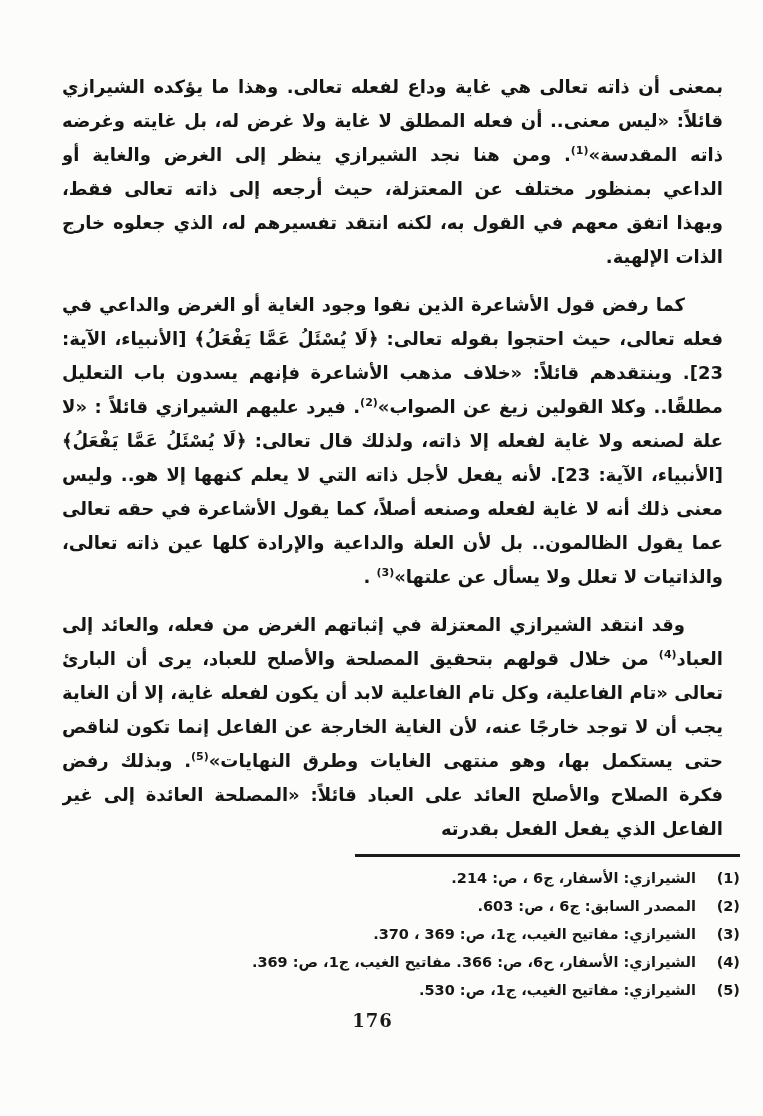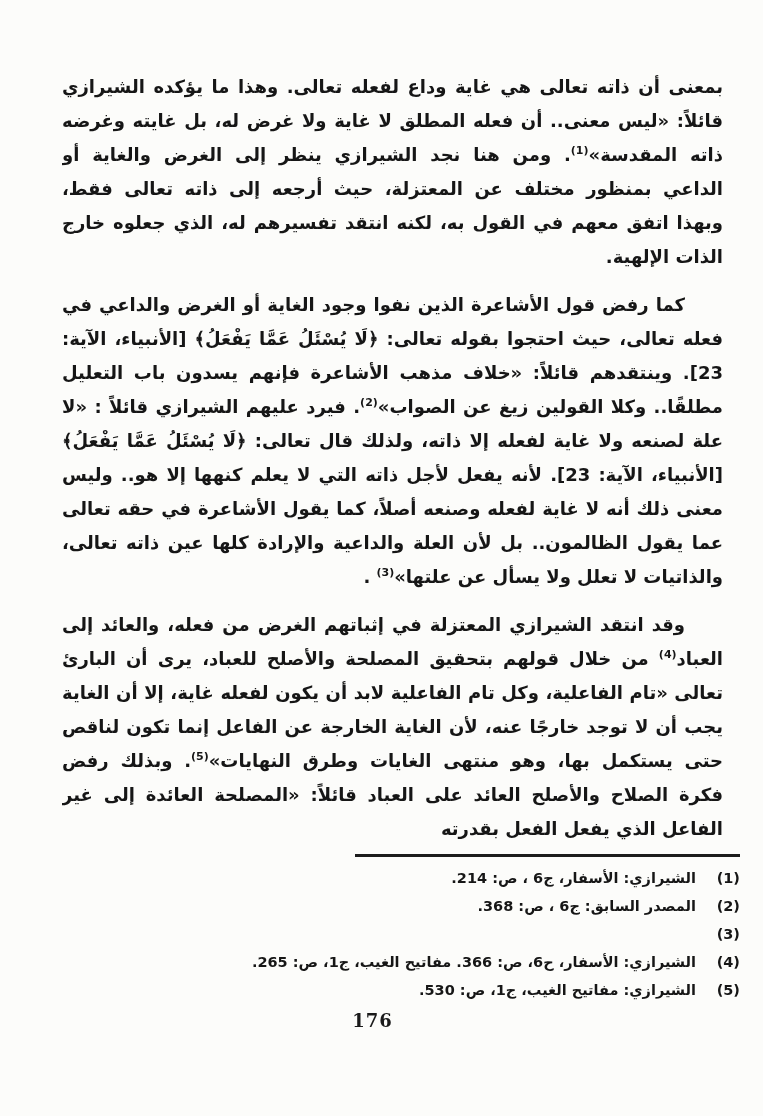--- a/index.html
+++ b/index.html
@@ -106,28 +106,29 @@
 
   <div class="footnote-divider"></div>
 
   <div class="footnotes" id="footnotes">
       <div class="footnote-item">
         <span class="footnote-number">(1)</span>
         <span class="footnote-text">الشيرازي: الأسفار، ج6 ، ص: 214.</span>
       </div>
       <div class="footnote-item">
         <span class="footnote-number">(2)</span>
-        <span class="footnote-text">المصدر السابق: ج6 ، ص: 368.</span>
+        <span class="footnote-text">المصدر السابق: ج6 ، ص: 603.</span>
       </div>
       <div class="footnote-item">
         <span class="footnote-number">(3)</span>
+        <span class="footnote-text">الشيرازي: مفاتيح الغيب، ج1، ص: 369 ، 370.</span>
       </div>
       <div class="footnote-item">
         <span class="footnote-number">(4)</span>
-        <span class="footnote-text">الشيرازي: الأسفار، ح6، ص: 366.  مفاتيح الغيب، ج1، ص: 265.</span>
+        <span class="footnote-text">الشيرازي: الأسفار، ح6، ص: 366.  مفاتيح الغيب، ج1، ص: 369.</span>
       </div>
       <div class="footnote-item">
         <span class="footnote-number">(5)</span>
         <span class="footnote-text">الشيرازي: مفاتيح الغيب، ج1، ص: 530.</span>
       </div>
     </div>
 
   <div class="page-number">176</div>
 
 </div>

